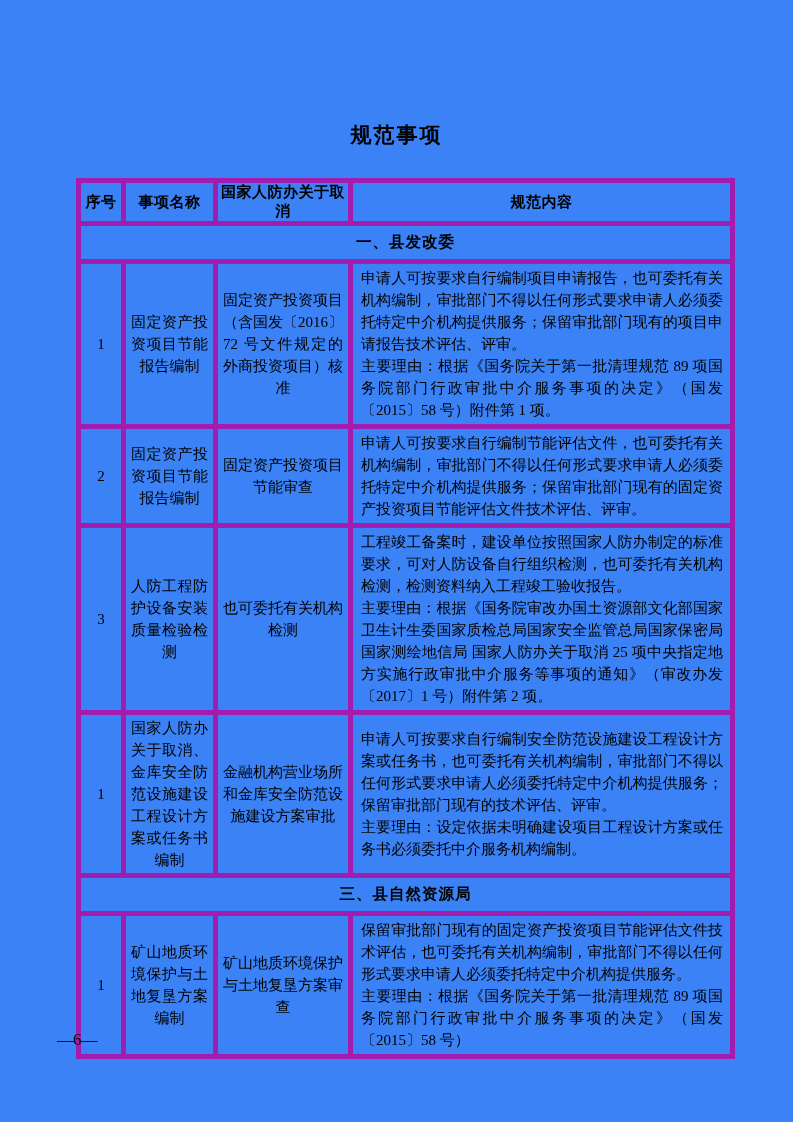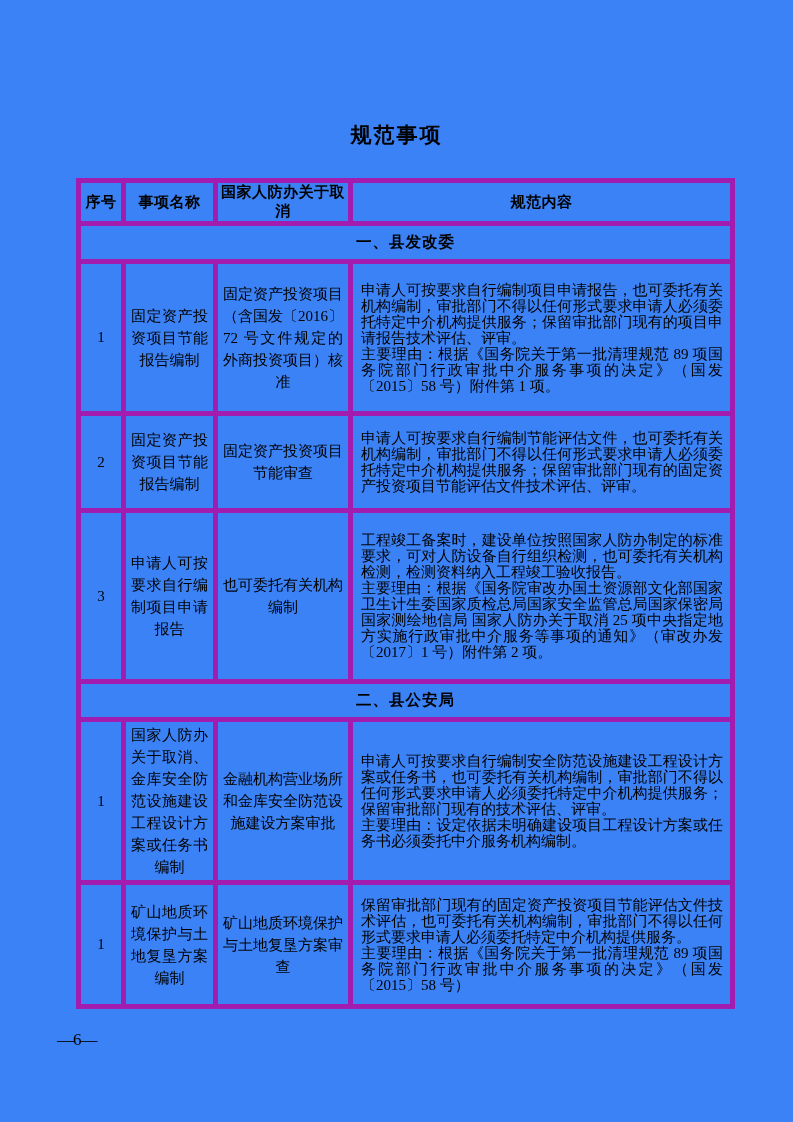--- a/index.html
+++ b/index.html
@@ -69,21 +69,21 @@
   }
   td.item-cell, td.auth-cell {
     font-size: 15px;
     line-height: 22px;
     padding: 2px 5px;
     text-align: justify;
     text-align-last: center;
   }
   td.content-cell {
     font-size: 15px;
-    line-height: 16px;
+    line-height: 22px;
     padding: 3px 7px 3px 8px;
   }
   td.content-cell .p {
     text-align: justify;
     text-align-last: left;
   }
   .page-number {
     position: absolute;
     left: 57px;
     top: 1030px;
@@ -133,42 +133,42 @@
         <td class="no-cell">2</td>
         <td class="item-cell">固定资产投资项目节能报告编制</td>
         <td class="auth-cell">固定资产投资项目节能审查</td>
         <td class="content-cell">
           <div class="p">申请人可按要求自行编制节能评估文件，也可委托有关机构编制，审批部门不得以任何形式要求申请人必须委托特定中介机构提供服务；保留审批部门现有的固定资产投资项目节能评估文件技术评估、评审。</div>
         </td>
       </tr>
 
       <tr class="h-r3">
         <td class="no-cell">3</td>
-        <td class="item-cell">申请人可按要求自行编制项目申请报告</td>
-        <td class="auth-cell">也可委托有关机构编制</td>
+        <td class="item-cell">人防工程防护设备安装质量检验检测</td>
+        <td class="auth-cell">也可委托有关机构检测</td>
         <td class="content-cell">
           <div class="p">工程竣工备案时，建设单位按照国家人防办制定的标准要求，可对人防设备自行组织检测，也可委托有关机构检测，检测资料纳入工程竣工验收报告。</div>
           <div class="p">主要理由：根据《国务院审改办国土资源部文化部国家卫生计生委国家质检总局国家安全监管总局国家保密局 国家测绘地信局 国家人防办关于取消 25 项中央指定地方实施行政审批中介服务等事项的通知》（审改办发〔2017〕1 号）附件第 2 项。</div>
         </td>
       </tr>
 
-      <tr class="h-section">
-        <td class="section-cell" colspan="4">二、县公安局</td>
-      </tr>
 
       <tr class="h-r4">
         <td class="no-cell">1</td>
         <td class="item-cell">国家人防办关于取消、金库安全防范设施建设工程设计方案或任务书编制</td>
         <td class="auth-cell">金融机构营业场所和金库安全防范设施建设方案审批</td>
         <td class="content-cell">
           <div class="p">申请人可按要求自行编制安全防范设施建设工程设计方案或任务书，也可委托有关机构编制，审批部门不得以任何形式要求申请人必须委托特定中介机构提供服务；保留审批部门现有的技术评估、评审。</div>
           <div class="p">主要理由：设定依据未明确建设项目工程设计方案或任务书必须委托中介服务机构编制。</div>
         </td>
       </tr>
 
+      <tr class="h-section">
+        <td class="section-cell" colspan="4">三、县自然资源局</td>
+      </tr>
 
       <tr class="h-r5">
         <td class="no-cell">1</td>
         <td class="item-cell">矿山地质环境保护与土地复垦方案编制</td>
         <td class="auth-cell">矿山地质环境保护与土地复垦方案审查</td>
         <td class="content-cell">
           <div class="p">保留审批部门现有的固定资产投资项目节能评估文件技术评估，也可委托有关机构编制，审批部门不得以任何形式要求申请人必须委托特定中介机构提供服务。</div>
           <div class="p">主要理由：根据《国务院关于第一批清理规范 89 项国务院部门行政审批中介服务事项的决定》（国发〔2015〕58 号）</div>
         </td>
       </tr>

